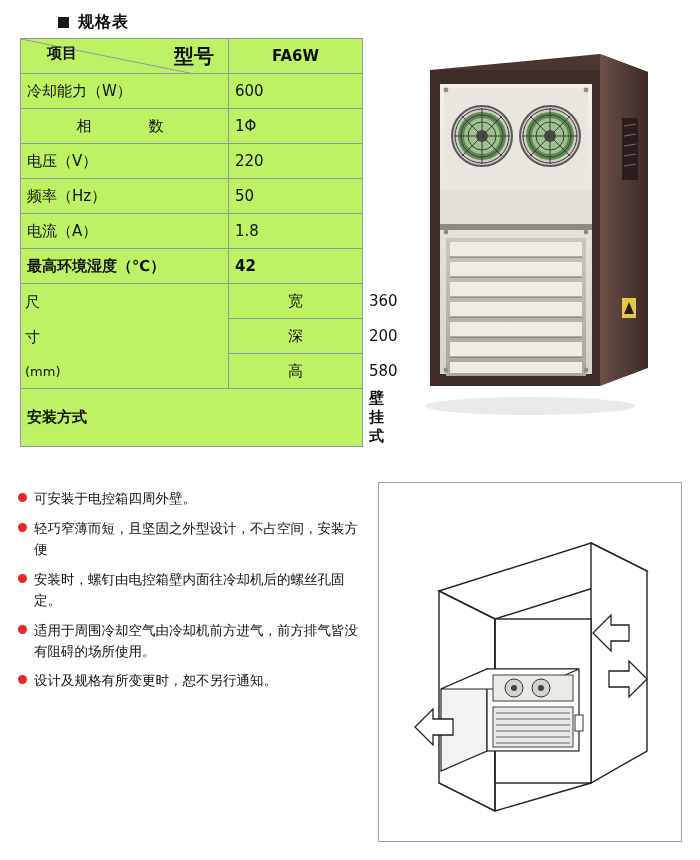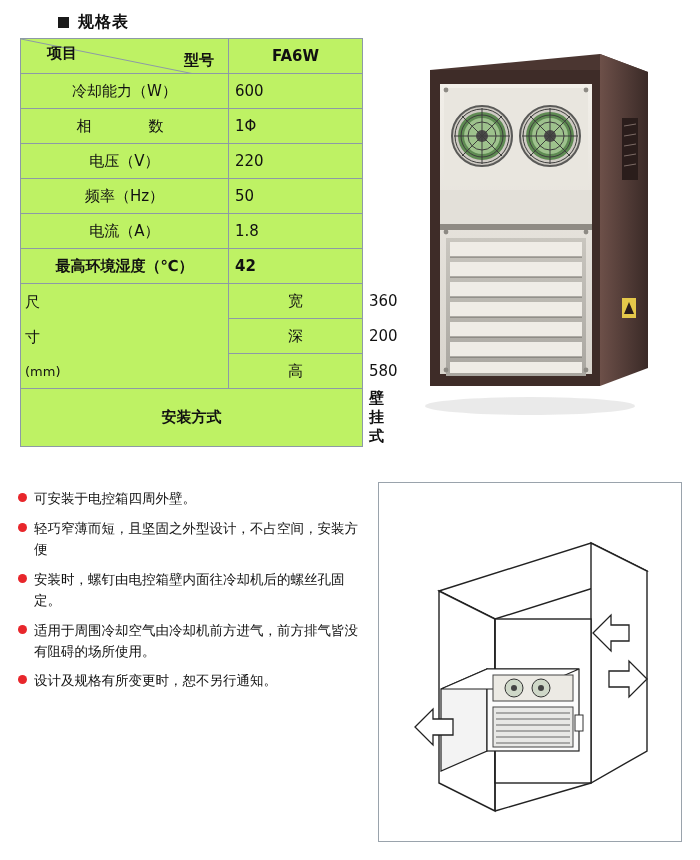--- a/index.html
+++ b/index.html
@@ -53,21 +53,21 @@
     border: 1px solid #8d9aa6;
     height: 34px;
     font-size: 15px;
     color: #111;
     padding: 0 6px;
     background: #bef264;
   }
   .col-label { width: 208px; }
   .col-value { width: 134px; text-align: center; }
 
-  .label-center { text-align: center; }
+  .label-center { }
   .label-spread {
     text-align: center;
     letter-spacing: 0.6em;
     padding-left: 0.6em;
   }
 
   
   .hdr-cell {
     position: relative;
     height: 42px;
@@ -85,21 +85,21 @@
     position: absolute;
     left: 26px;
     top: 5px;
     font-size: 15px;
     font-weight: bold;
   }
   .hdr-model {
     position: absolute;
     right: 14px;
     bottom: 3px;
-    font-size: 15px;
+    font-size: 20px;
     font-weight: bold;
   }
   .hdr-value {
     text-align: center;
     font-size: 15px;
     font-weight: bold;
   }
 
   
   .dim-left {

